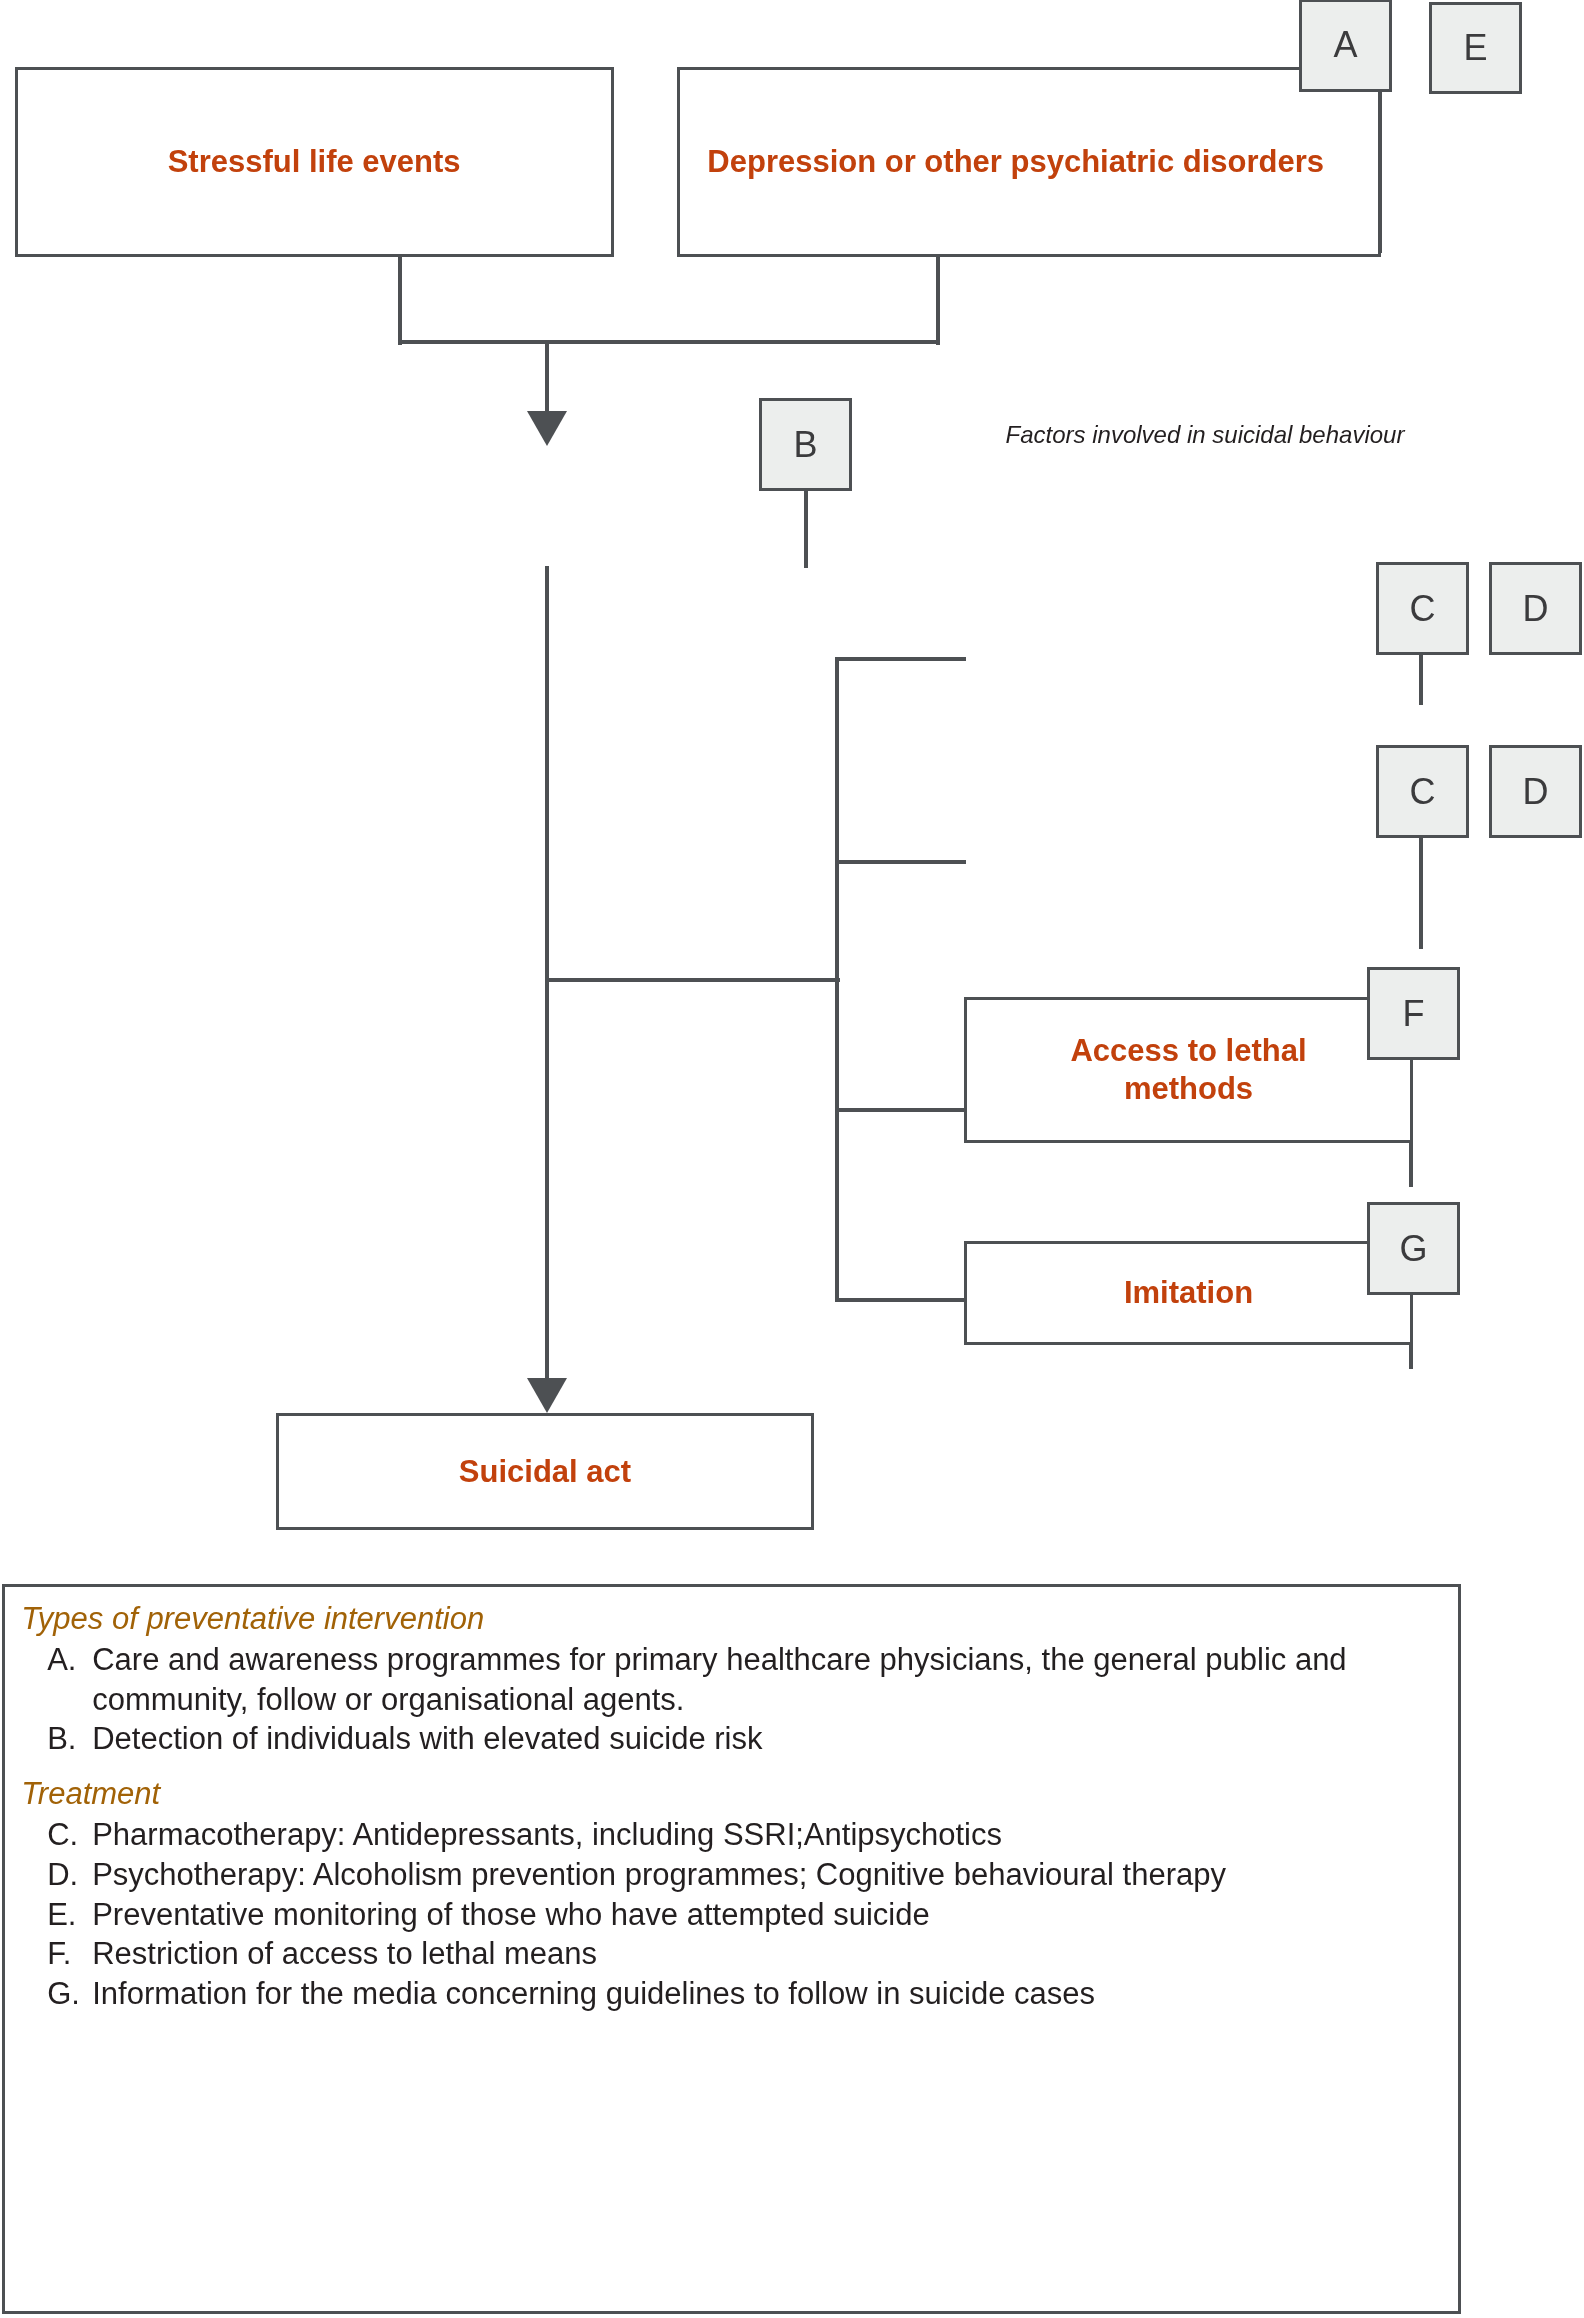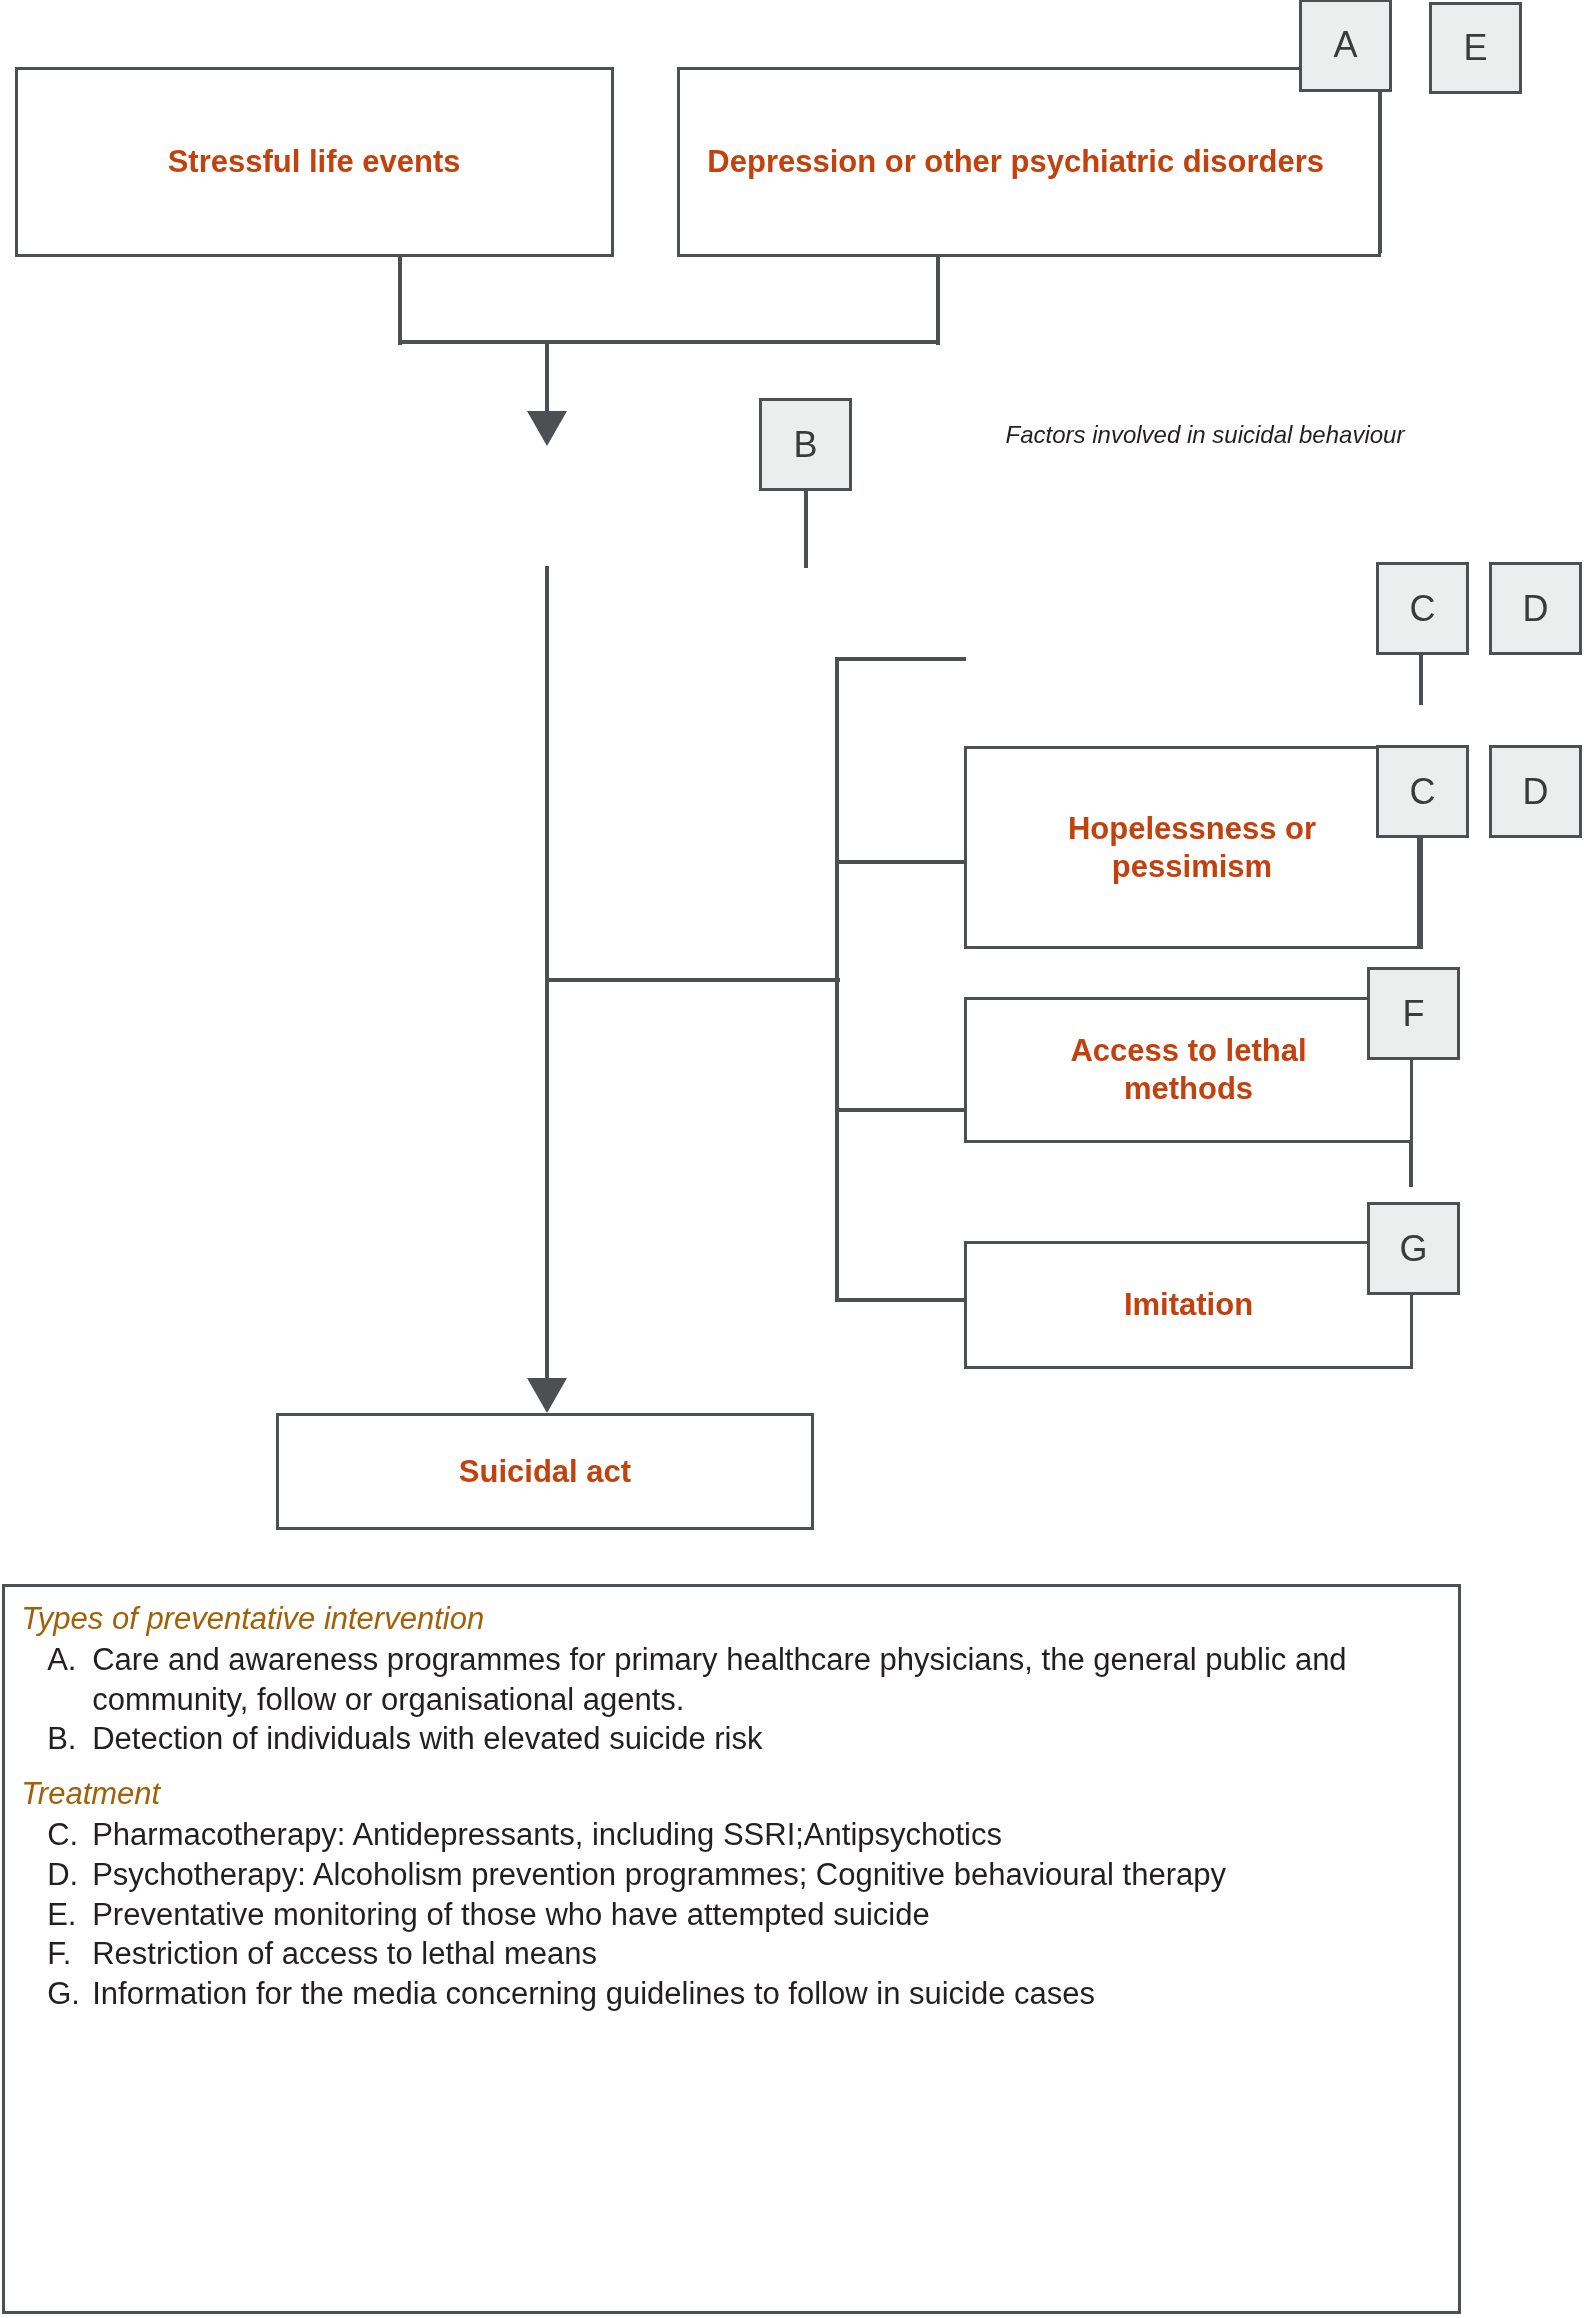--- a/index.html
+++ b/index.html
@@ -155,38 +155,35 @@
     <span>Factors involved in suicidal behaviour</span>
   </div>
 
   <div class="badge" style="left:1376px; top:562px; width:93px; height:93px;">
     <span>C</span>
   </div>
   <div class="badge" style="left:1489px; top:562px; width:93px; height:93px;">
     <span>D</span>
   </div>
 
-  <div class="node" style="left:964px; top:746px; width:456px; height:203px; padding:0 25px;">
-    <span>Hopelessness or pessimism</span>
-  </div>
   <div class="badge" style="left:1376px; top:745px; width:93px; height:93px;">
     <span>C</span>
   </div>
   <div class="badge" style="left:1489px; top:745px; width:93px; height:93px;">
     <span>D</span>
   </div>
 
   <div class="node" style="left:964px; top:997px; width:449px; height:146px; padding:0 41px;">
     <span>Access to lethal methods</span>
   </div>
   <div class="badge" style="left:1367px; top:967px; width:93px; height:93px;">
     <span>F</span>
   </div>
 
-  <div class="node" style="left:964px; top:1241px; width:449px; height:128px;text-align:right;">
+  <div class="node" style="left:964px; top:1241px; width:449px; height:104px;text-align:right;">
     <span>Imitation</span>
   </div>
   <div class="badge" style="left:1367px; top:1202px; width:93px; height:93px;">
     <span>G</span>
   </div>
 
   <div class="node" style="left:276px; top:1413px; width:538px; height:117px;">
     <span>Suicidal act</span>
   </div>
 

